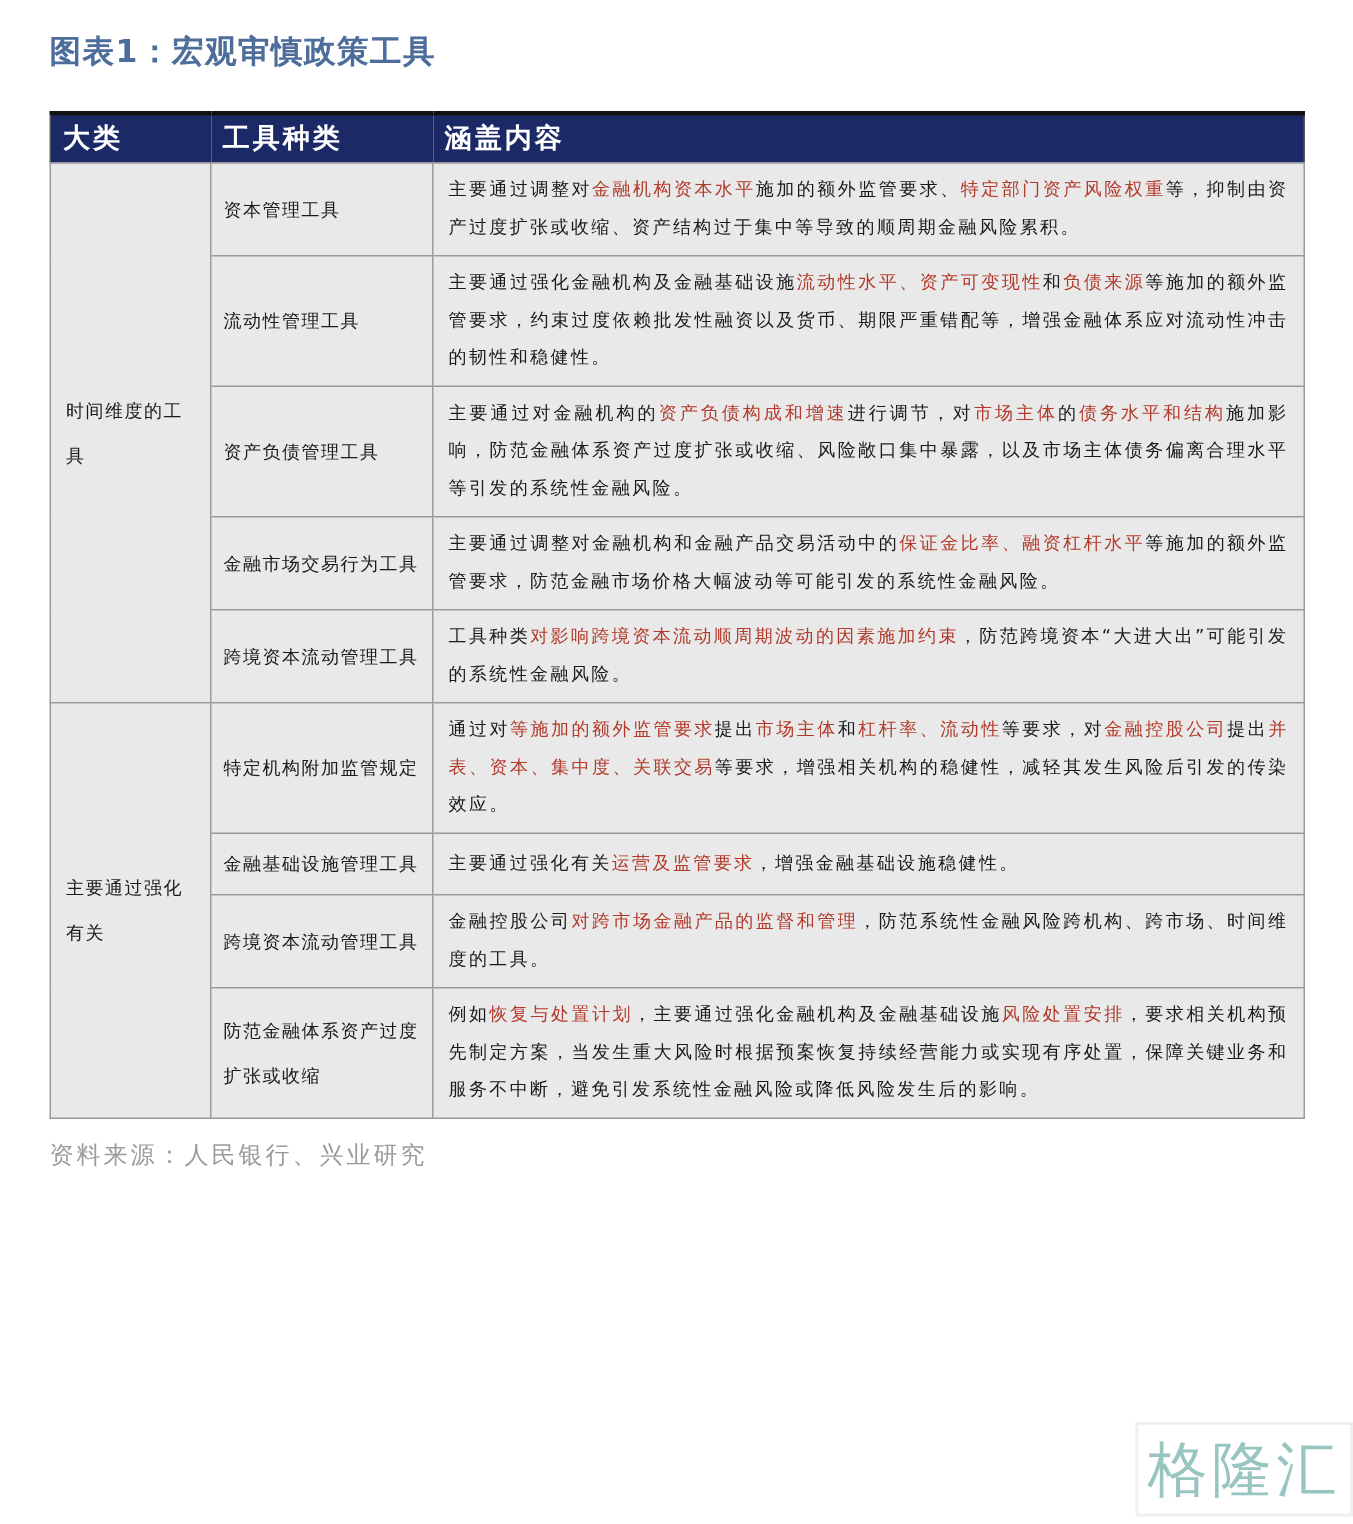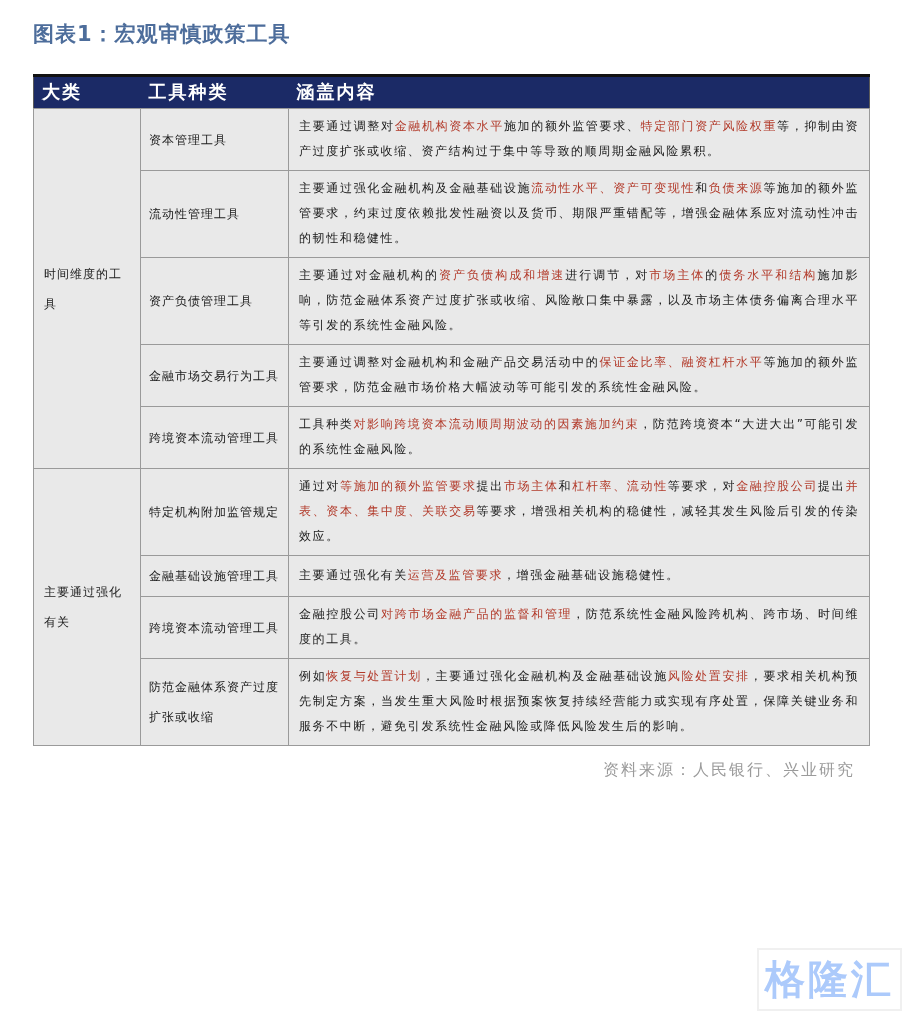--- a/index.html
+++ b/index.html
@@ -76,34 +76,34 @@
   td.content{
     padding:5px 10px 6px 10px;
     line-height:25px;
     letter-spacing:1.6px;
     text-align:justify;
     text-align-last:left;
   }
   td.content .red{color:var(--red);}
   .source{
     width:836px;
-    text-align:right;
+    text-align:left;
     color:var(--src-gray);
     font-size:16px;
     letter-spacing:2px;
     margin-top:14px;
     padding-right:14px;
   }
   .watermark{
     position:absolute;
     right:0px;
     top:948px;
     font-size:40px;
-    font-weight:bold;
-    color:#3b82f6;
+    font-weight:normal;
+    color:#0f766e;
     opacity:0.42;
     letter-spacing:3px;
     border:2px solid rgba(175,175,175,.45);
     padding:2px 6px;
     pointer-events:none;
   }
 </style>
 </head>
 <body>
 

